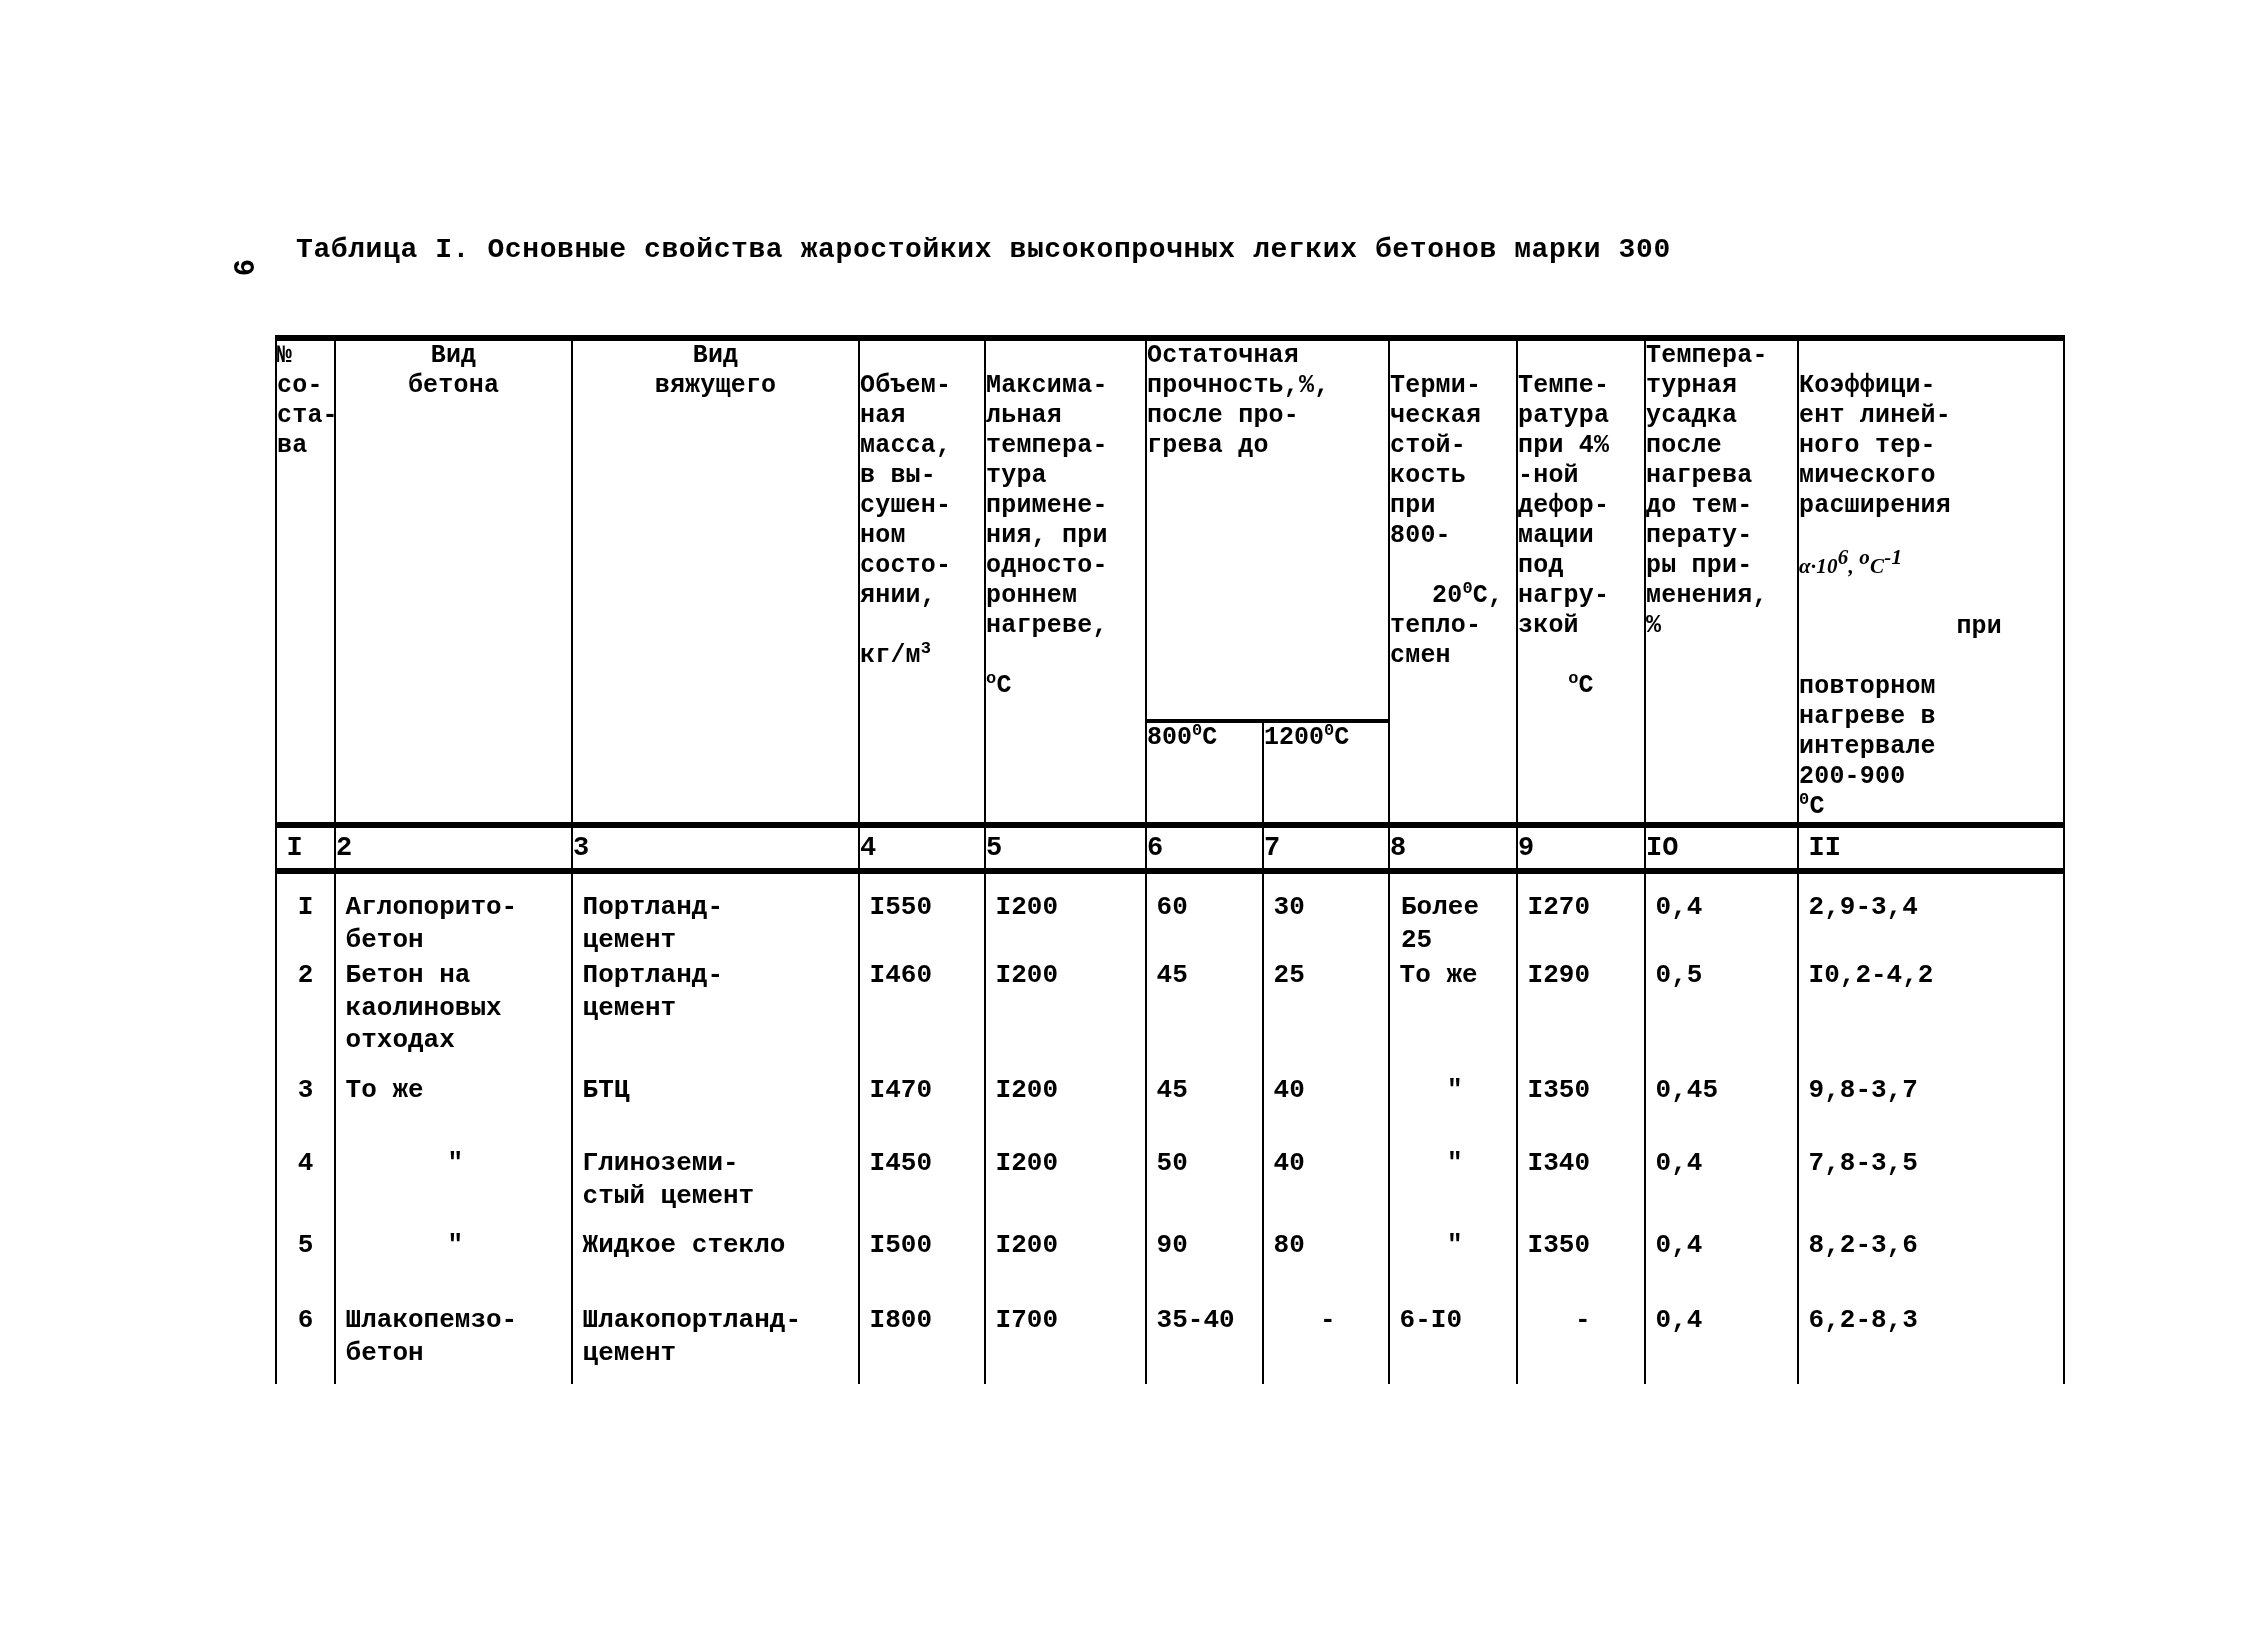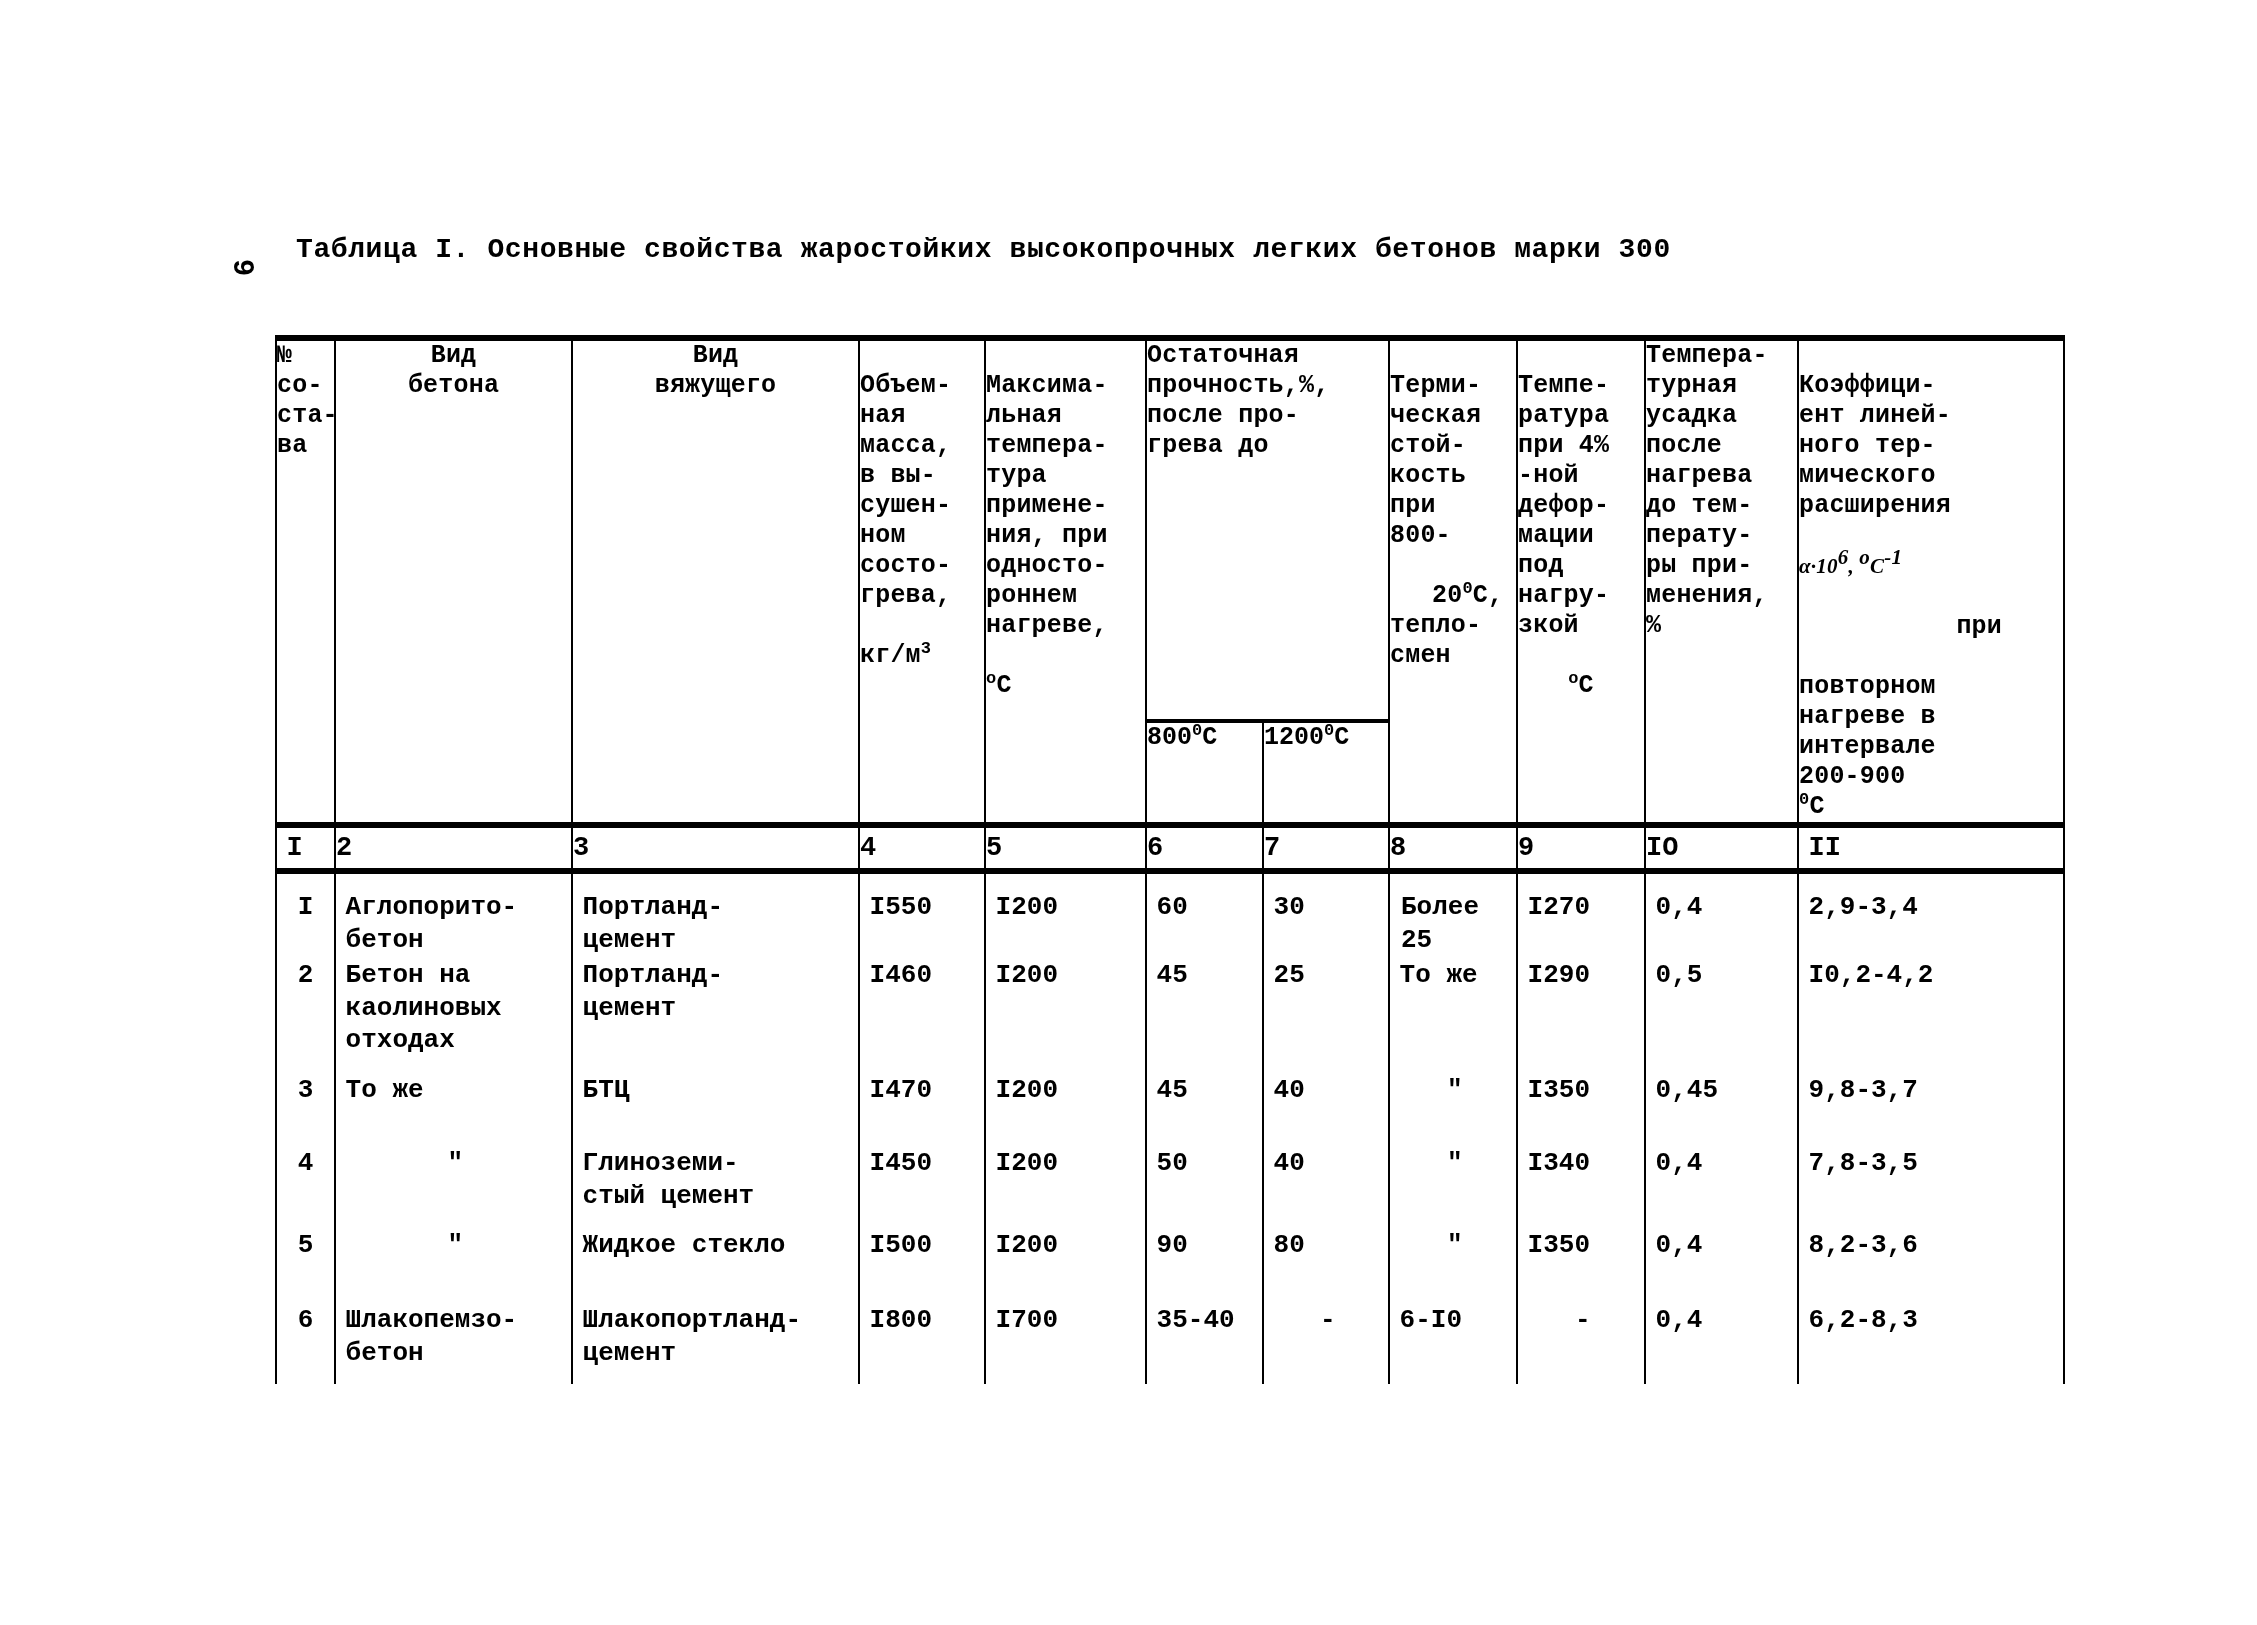--- a/index.html
+++ b/index.html
@@ -179,21 +179,21 @@
       <td class="hcell center" rowspan="2">Вид
 вяжущего</td>
       <td class="hcell" rowspan="2">
         <span class="blk">Объем-
 ная
 масса,
 в вы-
 сушен-
 ном
 состо-
-грева,</span>
+янии,</span>
         <span>кг/м</span><span class="sup">3</span>
       </td>
       <td class="hcell" rowspan="2">
         <span class="blk">Максима-
 льная
 темпера-
 тура
 примене-
 ния, при
 односто-

